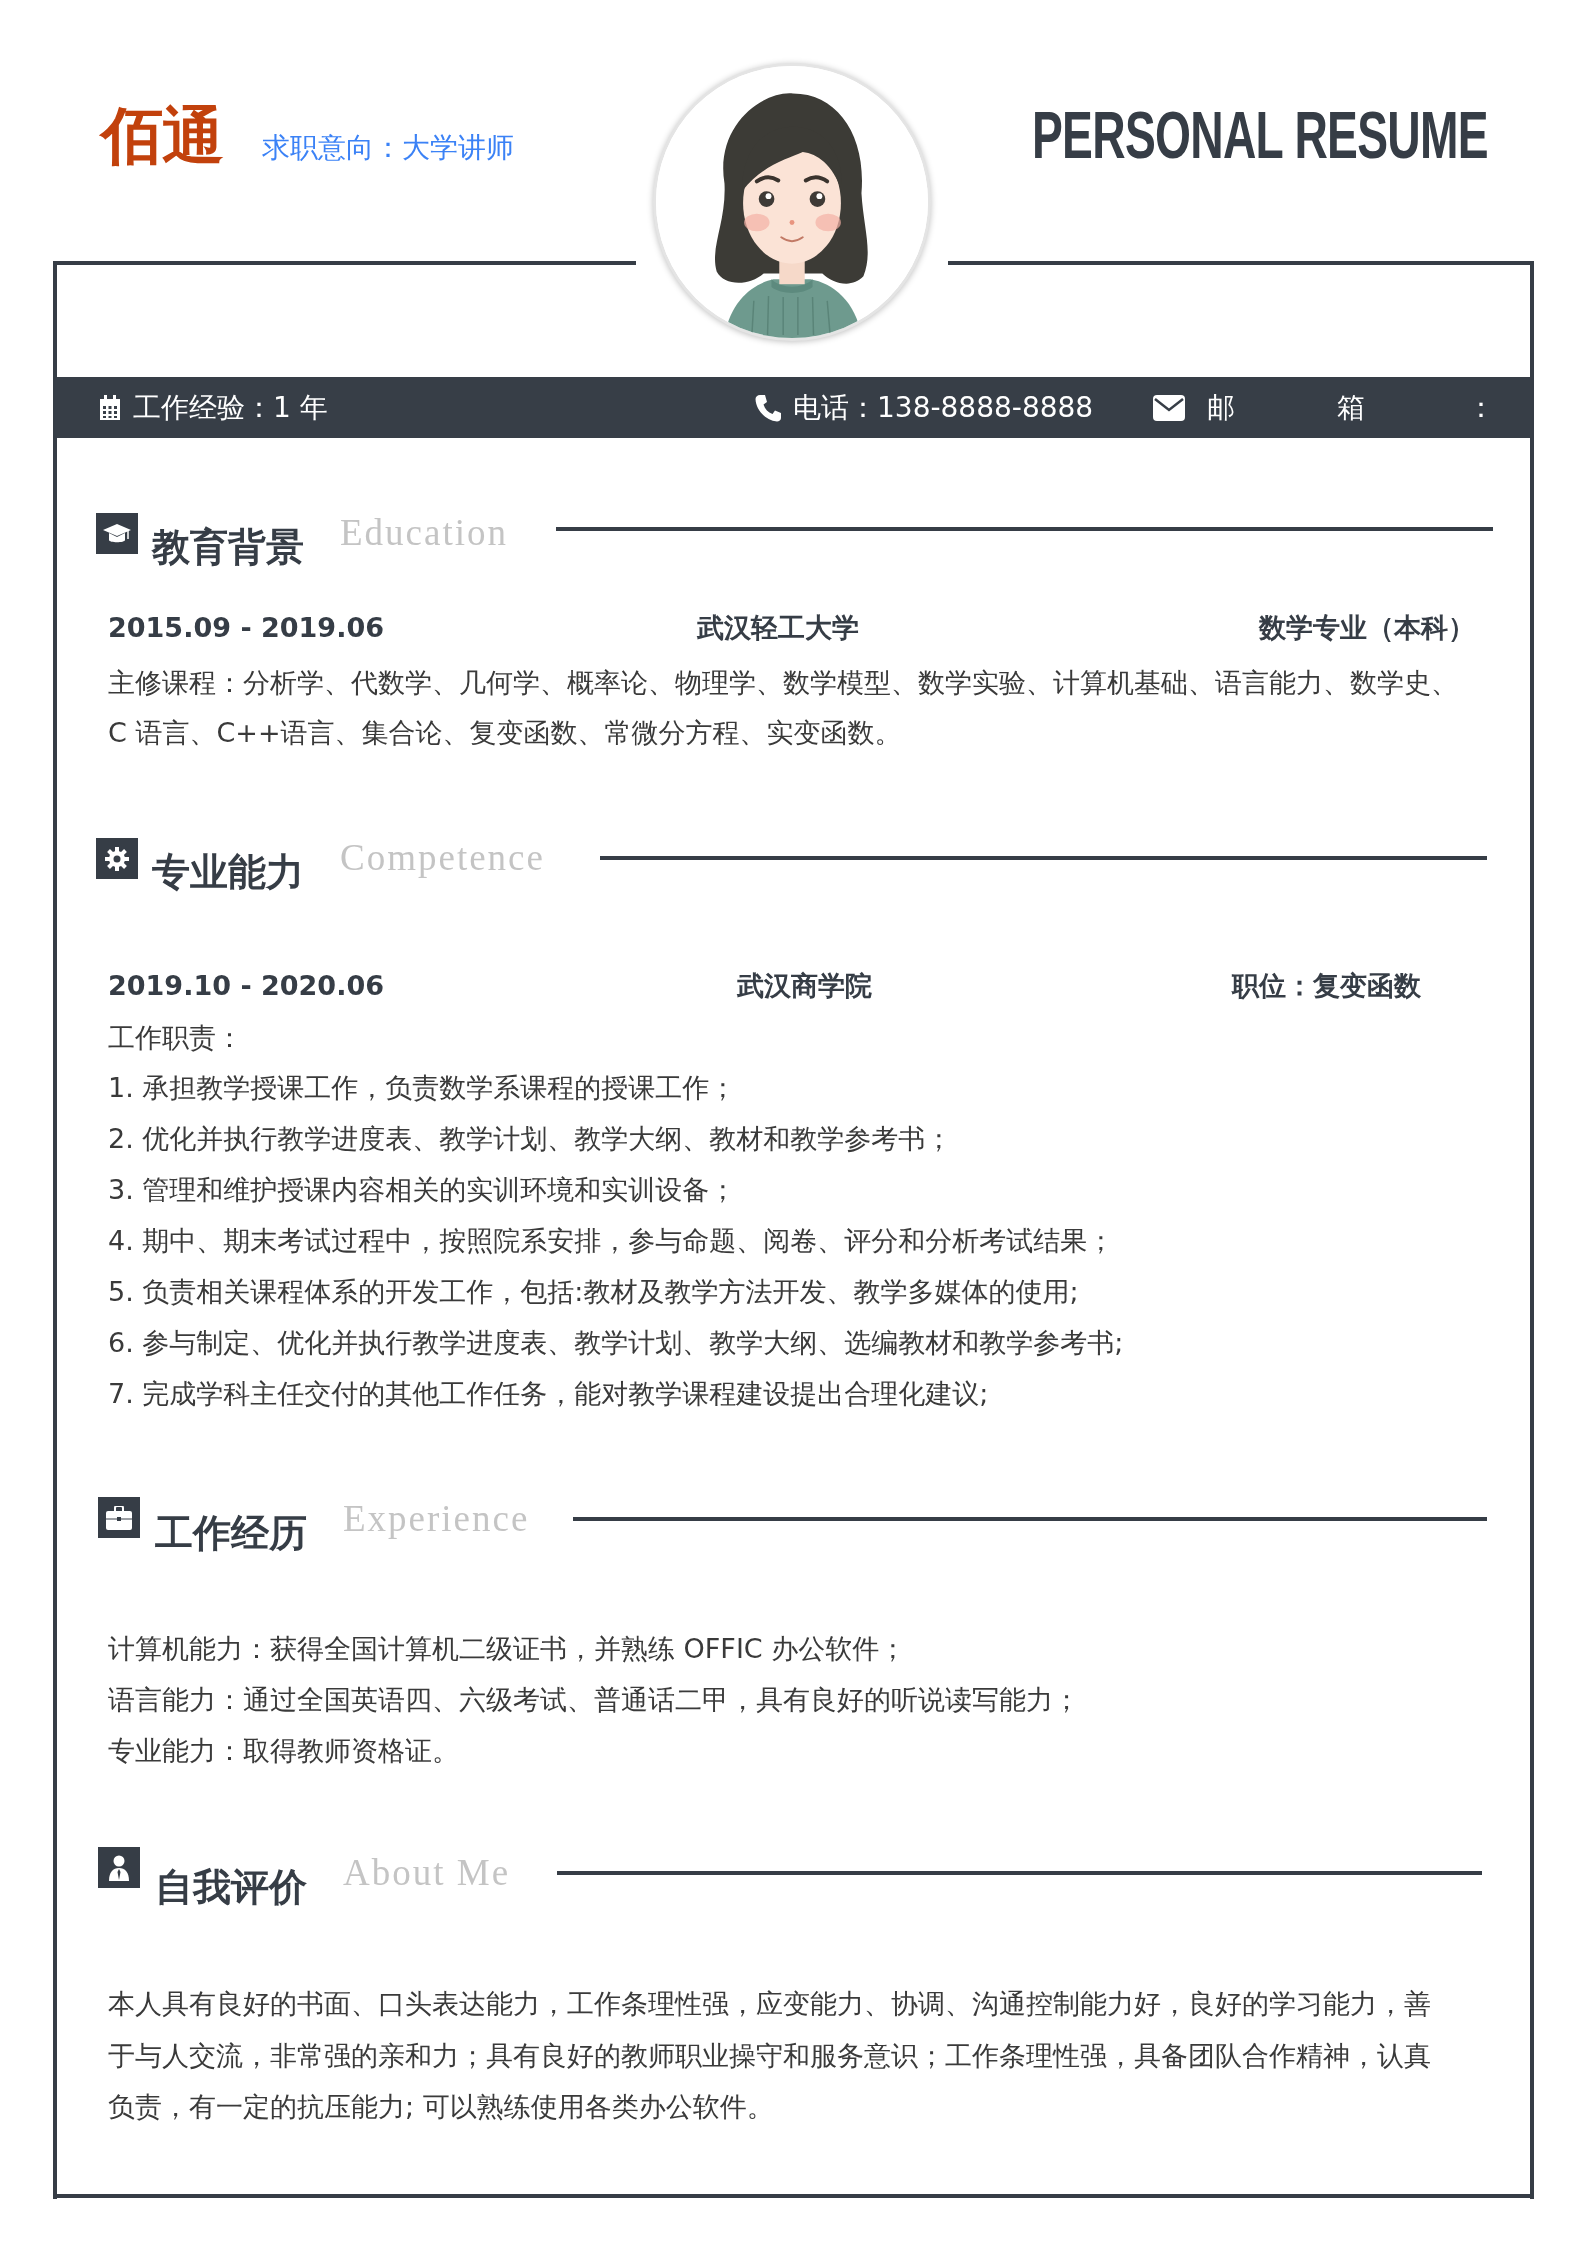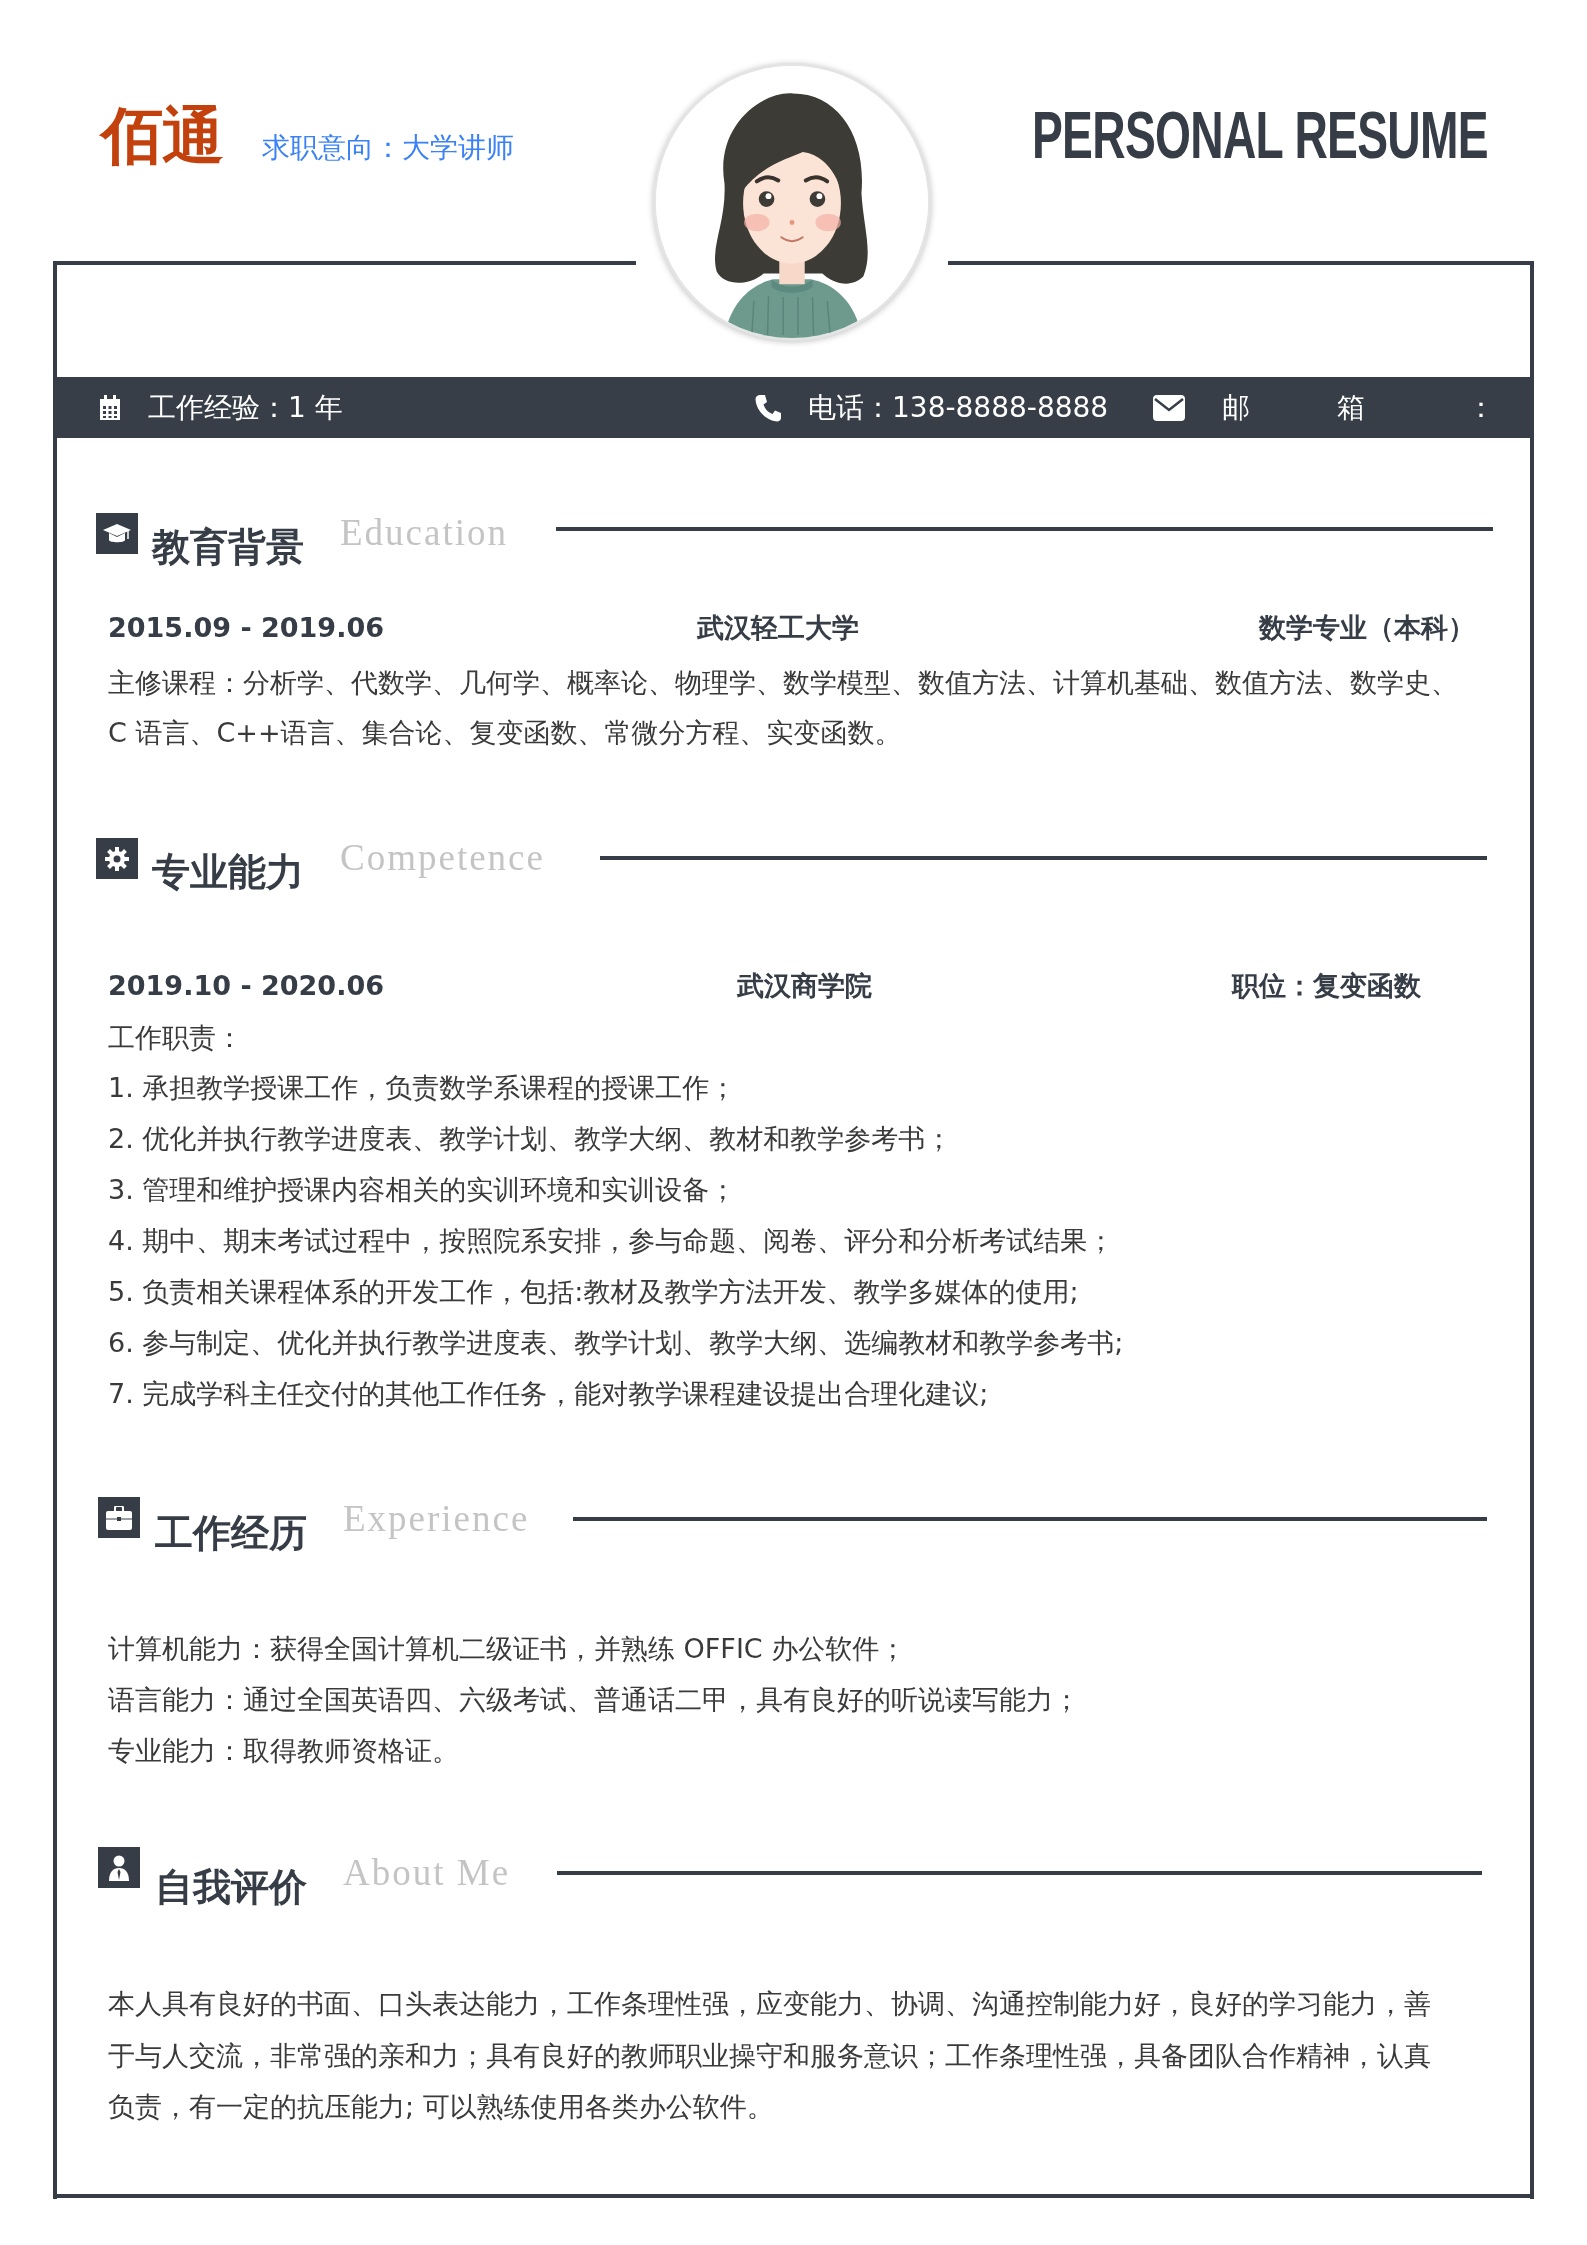--- a/index.html
+++ b/index.html
@@ -18,21 +18,21 @@
   .frame-bottom { left: 53px; top: 2194px; width: 1481px; height: 4px; background: #363d46; }
   .frame-top-l { left: 53px; top: 261px; width: 583px; height: 4px; background: #363d46; }
   .frame-top-r { left: 948px; top: 261px; width: 586px; height: 4px; background: #363d46; }
 
   
   .avatar { left: 653px; top: 63px; width: 278px; height: 278px; border-radius: 50%; background: #fff; border: 3px solid #e4e4e4; box-shadow: 0 1px 6px rgba(0,0,0,0.25); overflow: hidden; }
   .avatar svg { width: 100%; height: 100%; display: block; }
 
   
   .bar { left: 55px; top: 377px; width: 1477px; height: 61px; background: #373e47; }
-  .bar-item { position: absolute; top: 0; height: 61px; display: flex; align-items: center; color: #ffffff; font-size: 28px; white-space: nowrap; gap: 15px; }
+  .bar-item { position: absolute; top: 0; height: 61px; display: flex; align-items: center; color: #ffffff; font-size: 28px; white-space: nowrap; }
   .bar-item svg { display: block; }
   .bar-text { margin-left: 12px; }
 
   
   .sec-icon { width: 42px; height: 41px; background: #363d46; display: flex; align-items: center; justify-content: center; }
   .sec-title { font-size: 38px; font-weight: bold; color: #363d46; line-height: 48px; white-space: nowrap; margin-top: 14px; }
   .sec-en { font-family: Liberation Serif, serif; font-size: 37px; color: #c4c4c4; line-height: 48px; letter-spacing: 2px; white-space: nowrap; }
   .sec-line { height: 4px; background: #363d46; }
 
   .row-bold { font-size: 27px; font-weight: bold; color: #363d46; line-height: 36px; white-space: nowrap; }
@@ -140,21 +140,21 @@
     <path d="M25 9 L25 17" stroke="#fff" stroke-width="1.5"></path>
   </svg>
 </div>
 <div class="abs sec-title" style="left:152px; top:509px;">教育背景</div>
 <div class="abs sec-en" style="left:340px; top:509px;">Education</div>
 <div class="abs sec-line" style="left:556px; top:527px; width:937px;"></div>
 
 <div class="abs row-bold" style="left:108px; top:610px;">2015.09 - 2019.06</div>
 <div class="abs row-bold" style="left:697px; top:610px;">武汉轻工大学</div>
 <div class="abs row-bold" style="left:1259px; top:610px;">数学专业（本科）</div>
-<div class="abs body-line" style="left:108px; top:665px;">主修课程：分析学、代数学、几何学、概率论、物理学、数学模型、数值方法、计算机基础、数值方法、数学史、</div>
+<div class="abs body-line" style="left:108px; top:665px;">主修课程：分析学、代数学、几何学、概率论、物理学、数学模型、数学实验、计算机基础、语言能力、数学史、</div>
 <div class="abs body-line" style="left:108px; top:715px;">C 语言、C++语言、集合论、复变函数、常微分方程、实变函数。</div>
 
 <div class="abs sec-icon" style="left:96px; top:838px;">
   <svg width="26" height="26" viewBox="0 0 26 26">
     <g fill="#fff">
       <circle cx="13" cy="13" r="8"></circle>
       <rect x="11" y="1" width="4" height="6"></rect>
         <rect x="11" y="19" width="4" height="6"></rect>
       <rect x="1" y="11" width="6" height="4"></rect>
         <rect x="19" y="11" width="6" height="4"></rect>

